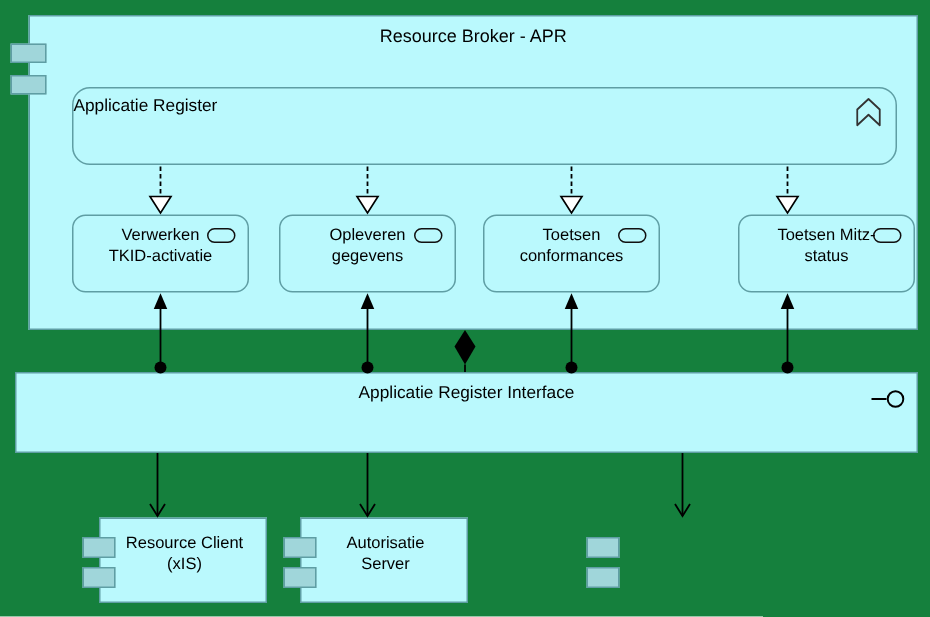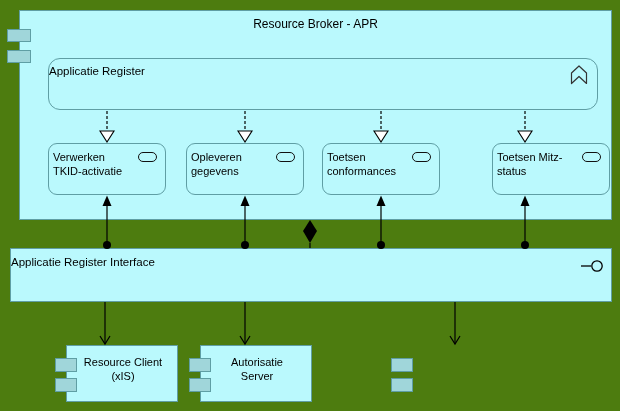--- a/index.html
+++ b/index.html
@@ -1,34 +1,34 @@
 <!DOCTYPE html>
 <html><head>
 <meta charset="utf-8">
 <style>
   html,body{margin:0;padding:0;background:#ffffff;}
   body{font-family:"Liberation Sans","DejaVu Sans",sans-serif;color:#000;}
-  #stage{position:relative;width:620px;height:411px;background:#4d7c0f;overflow:hidden;}
+  #stage{position:relative;width:620px;height:411px;background:#15803d;overflow:hidden;}
 
   .node{position:absolute;background:#baf9fd;border:1px solid #5f9ea4;box-sizing:border-box;}
   .big-box{left:19px;top:10px;width:593px;height:210px;}
   .big-title{position:absolute;left:0;right:0;top:6px;text-align:center;font-size:12px;}
 
   .comp-tab{position:absolute;width:24px;height:13px;background:#a0d6da;border:1px solid #5f9ea4;box-sizing:border-box;z-index:3;}
 
   .register-box{left:48px;top:58px;width:550px;height:52px;border-radius:12px;}
   .register-label{position:absolute;left:0;right:0;top:6px;text-align:left;font-size:11.5px;}
   .func-icon{position:absolute;right:9px;top:6px;}
 
   .service-box{top:143px;width:118px;height:52px;border-radius:9px;}
-  .service-label{position:absolute;left:4px;right:4px;top:6px;font-size:11px;line-height:14px;}
+  .service-label{position:absolute;left:4px;right:4px;top:6px;text-align:center;font-size:11px;line-height:14px;}
   .service-icon{position:absolute;top:8px;right:8px;width:19px;height:10px;border:1.4px solid #111;border-radius:6px;box-sizing:border-box;background:transparent;}
 
   .iface-bar{left:10px;top:248px;width:602px;height:54px;}
-  .iface-label{position:absolute;left:0;right:0;top:7px;text-align:left;font-size:11.5px;}
+  .iface-label{position:absolute;left:0;right:0;top:7px;text-align:center;font-size:11.5px;}
   .iface-icon{position:absolute;right:6px;top:9px;}
 
   .bottom-comp{top:345px;width:112px;height:57px;}
   .bottom-label{position:absolute;left:6px;right:4px;top:9px;text-align:center;font-size:11px;line-height:14px;}
   .btab{position:absolute;width:22px;height:14px;background:#a0d6da;border:1px solid #5f9ea4;box-sizing:border-box;z-index:3;}
 
   #connectors{position:absolute;left:0;top:0;width:620px;height:411px;pointer-events:none;z-index:4;}
 </style>
 </head>
 <body>

